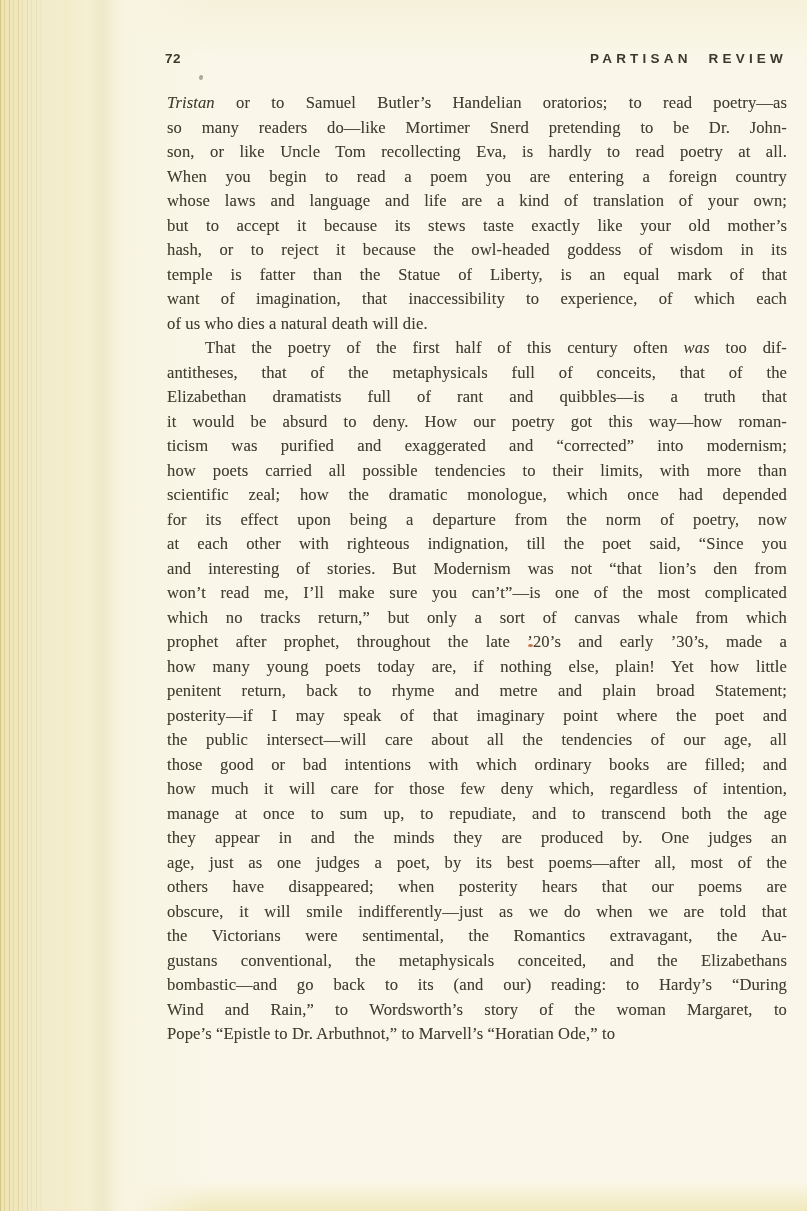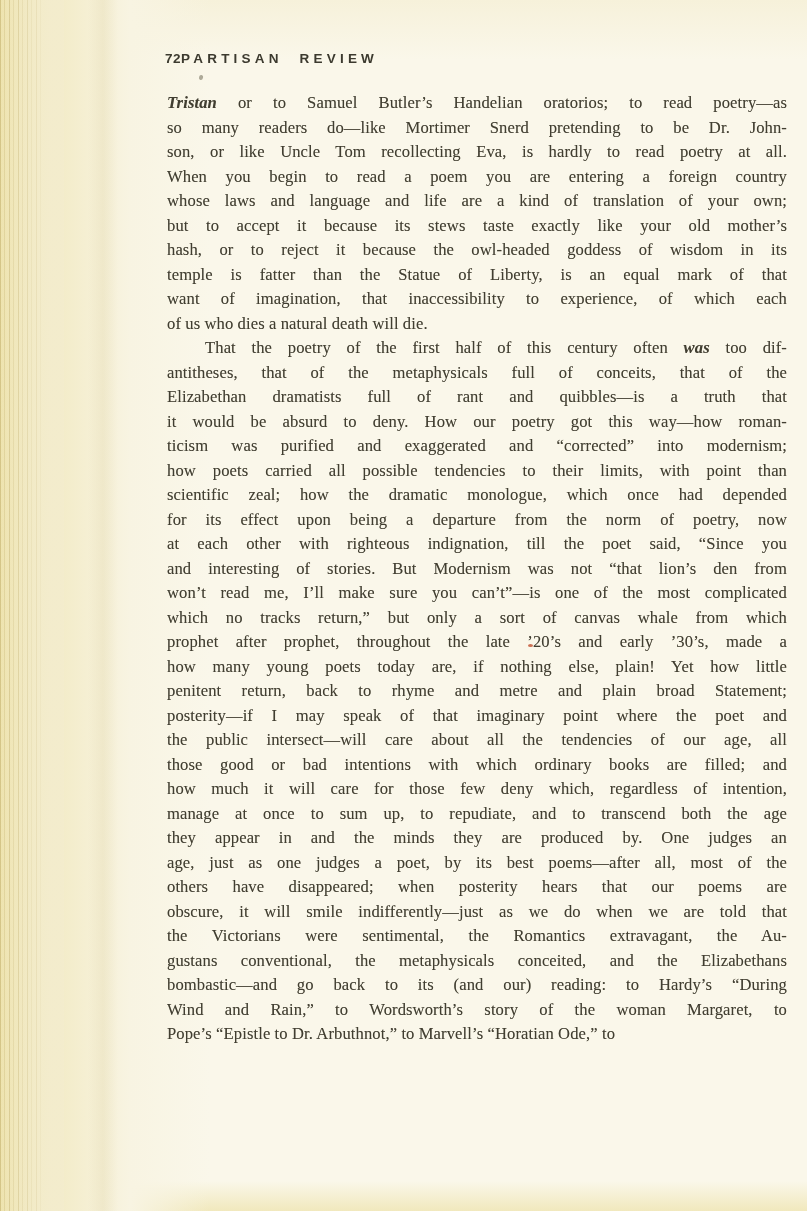--- a/index.html
+++ b/index.html
@@ -27,21 +27,21 @@
   .binding-fade{
     position:absolute;left:0;top:0;bottom:0;width:64px;
     background:linear-gradient(to right,rgba(241,232,190,0) 0,rgba(243,236,205,.9) 78%);
   }
   .gutter-shadow{
     position:absolute;left:88px;top:0;bottom:0;width:30px;
     background:linear-gradient(to right,rgba(0,0,0,0),rgba(203,185,125,.16) 50%,rgba(0,0,0,0));
   }
   .running-head{
     position:absolute;left:165px;top:51px;width:622px;height:16px;
-    display:flex;align-items:baseline;
+    display:flex;justify-content:space-between;align-items:baseline;
     font-family:"Liberation Sans","DejaVu Sans",sans-serif;
     color:#3c3a2f;
   }
   .page-num{font-size:13.5px;font-weight:700;letter-spacing:.5px;}
   .journal{font-size:13.5px;font-weight:700;letter-spacing:4.2px;word-spacing:9px;}
   .speck{
     position:absolute;left:199px;top:75px;width:4px;height:5px;
     border-radius:50% 40% 50% 50%;background:#6f6b58;opacity:.55;transform:rotate(14deg);
   }
   .speck-red{
@@ -56,21 +56,21 @@
   .paragraph{margin:0;}
   .line{
     height:24.5px;line-height:24.5px;
     white-space:normal;
     text-align:justify;
     text-align-last:justify;
     letter-spacing:.1px;
   }
   .line.para-last{text-align-last:left;}
   .line.first-indent{padding-left:38px;}
-  .line i{font-style:italic;font-weight:bold;}
+  .line i{font-style:italic;}
 </style>
 </head>
 <body>
 
 <div class="page">
   <div class="binding-stripes"></div>
   <div class="binding-fade"></div>
   <div class="gutter-shadow"></div>
 
   <header class="running-head">
@@ -93,21 +93,21 @@
         <div class="line">temple is fatter than the Statue of Liberty, is an equal mark of that</div>
         <div class="line">want of imagination, that inaccessibility to experience, of which each</div>
         <div class="line para-last">of us who dies a natural death will die.</div>
       </div>
       <div class="paragraph">
         <div class="line first-indent">That the poetry of the first half of this century often <i>was</i> too dif-</div>
         <div class="line">antitheses, that of the metaphysicals full of conceits, that of the</div>
         <div class="line">Elizabethan dramatists full of rant and quibbles—is a truth that</div>
         <div class="line">it would be absurd to deny. How our poetry got this way—how roman-</div>
         <div class="line">ticism was purified and exaggerated and “corrected” into modernism;</div>
-        <div class="line">how poets carried all possible tendencies to their limits, with point than</div>
+        <div class="line">how poets carried all possible tendencies to their limits, with more than</div>
         <div class="line">scientific zeal; how the dramatic monologue, which once had depended</div>
         <div class="line">for its effect upon being a departure from the norm of poetry, now</div>
         <div class="line">at each other with righteous indignation, till the poet said, “Since you</div>
         <div class="line">and interesting of stories. But Modernism was not “that lion’s den from</div>
         <div class="line">won’t read me, I’ll make sure you can’t”—is one of the most complicated</div>
         <div class="line">which no tracks return,” but only a sort of canvas whale from which</div>
         <div class="line">prophet after prophet, throughout the late ’20’s and early ’30’s, made a</div>
         <div class="line">how many young poets today are, if nothing else, plain! Yet how little</div>
         <div class="line">penitent return, back to rhyme and metre and plain broad Statement;</div>
         <div class="line">posterity—if I may speak of that imaginary point where the poet and</div>

